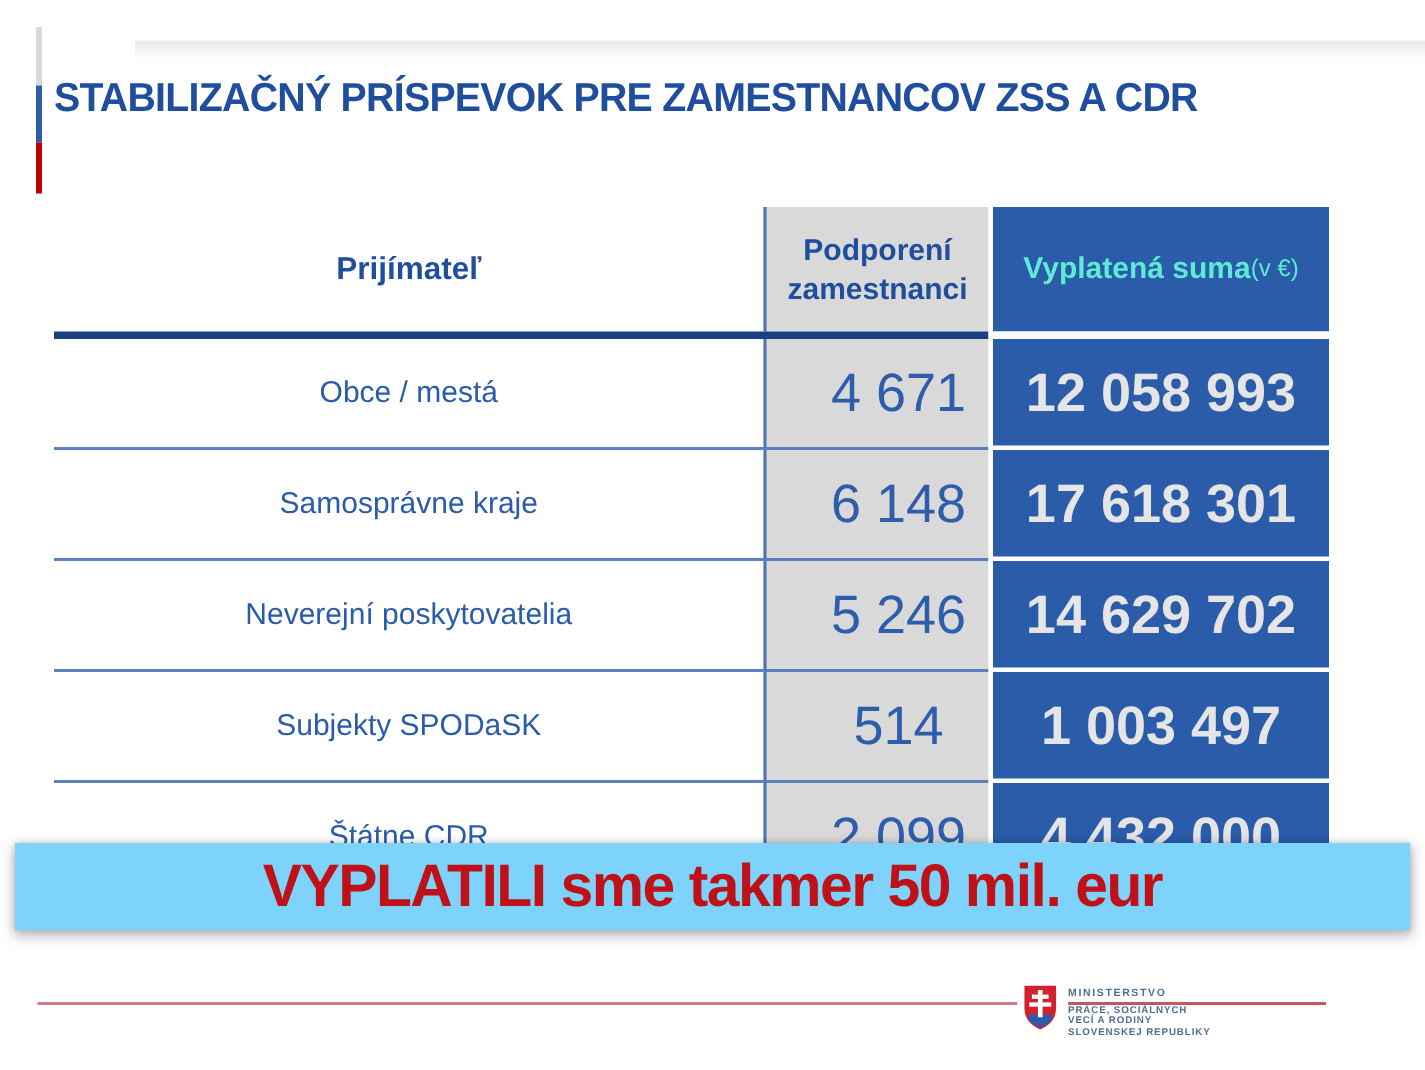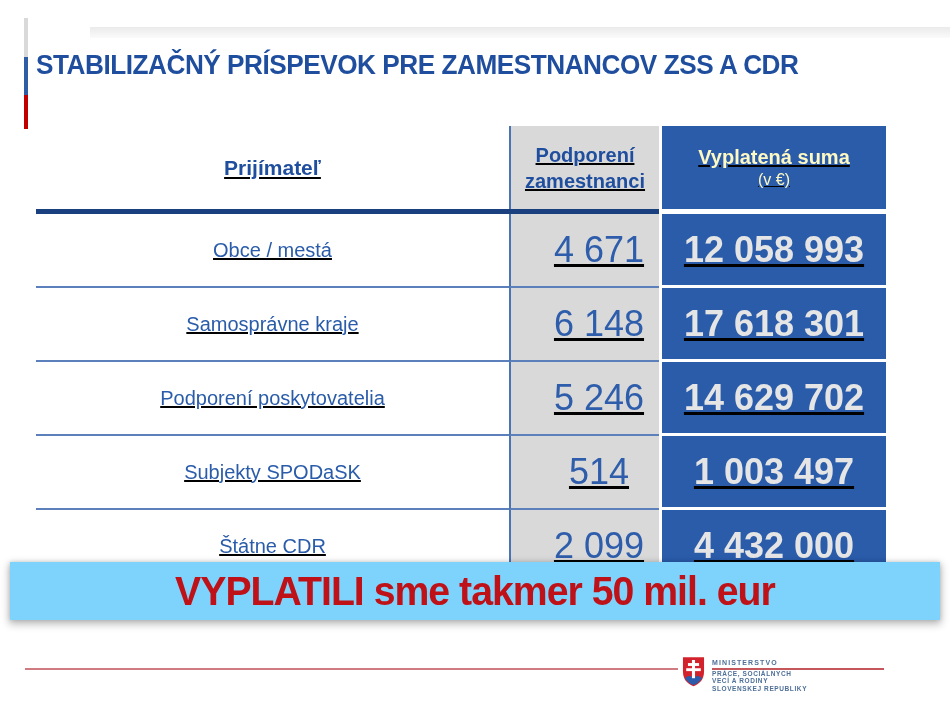--- a/index.html
+++ b/index.html
@@ -24,32 +24,32 @@
 
   
   .slide-title{
     left:36px;top:50px;width:900px;
     color:#1f4e9e;font-size:27px;font-weight:bold;
     letter-spacing:-0.5px;white-space:nowrap;
     transform:scaleX(0.97);transform-origin:left center;
   }
 
   
-  .table{left:36px;top:126px;width:850px;text-decoration:underline;}
+  .table{left:36px;top:138px;width:850px;}
   .t-row{display:flex;box-sizing:border-box;}
   .t-row > div{box-sizing:border-box;display:flex;align-items:center;justify-content:center;text-align:center;}
   .c1{width:473px;background:#ffffff;}
   .c2{width:150px;background:#d9d9d9;border-left:2px solid #4a74b4;padding-left:28px;}
   .cgap{width:3px;background:#ffffff;}
   .c3{width:224px;background:#2a5caa;}
 
   .header-row{height:83px;}
   .header-row .c1{color:#1f4e9e;font-size:21px;font-weight:bold;}
   .header-row .c2{color:#1f4e9e;font-size:20px;font-weight:bold;line-height:1.3;padding:0 6px;}
-  .header-row .c3{color:#fef9c3;flex-direction:column;line-height:1.25;}
+  .header-row .c3{color:#5eead4;flex-direction:row;line-height:1.25;}
   .sum-title{font-size:20px;font-weight:bold;}
   .sum-unit{font-size:16px;font-weight:normal;}
 
   .divider-row{height:5px;}
   .divider-navy{width:623px;background:#1b4080;}
   .divider-white{width:227px;background:#ffffff;}
 
   .data-row{height:74px;}
   .data-row .c1{color:#2a5caa;font-size:20px;border-bottom:2px solid #5b80bc;}
   .data-row .c2{color:#2e5dab;font-size:36px;border-bottom:2px solid #5b80bc;}
@@ -113,21 +113,21 @@
   </div>
 
   <div class="t-row data-row">
     <div class="c1">Samosprávne kraje</div>
     <div class="c2">6 148</div>
     <div class="cgap"></div>
     <div class="c3">17 618 301</div>
   </div>
 
   <div class="t-row data-row">
-    <div class="c1">Podporení poskytovatelia</div>
+    <div class="c1">Neverejní poskytovatelia</div>
     <div class="c2">5 246</div>
     <div class="cgap"></div>
     <div class="c3">14 629 702</div>
   </div>
 
   <div class="t-row data-row">
     <div class="c1">Subjekty SPODaSK</div>
     <div class="c2">514</div>
     <div class="cgap"></div>
     <div class="c3">1 003 497</div>

